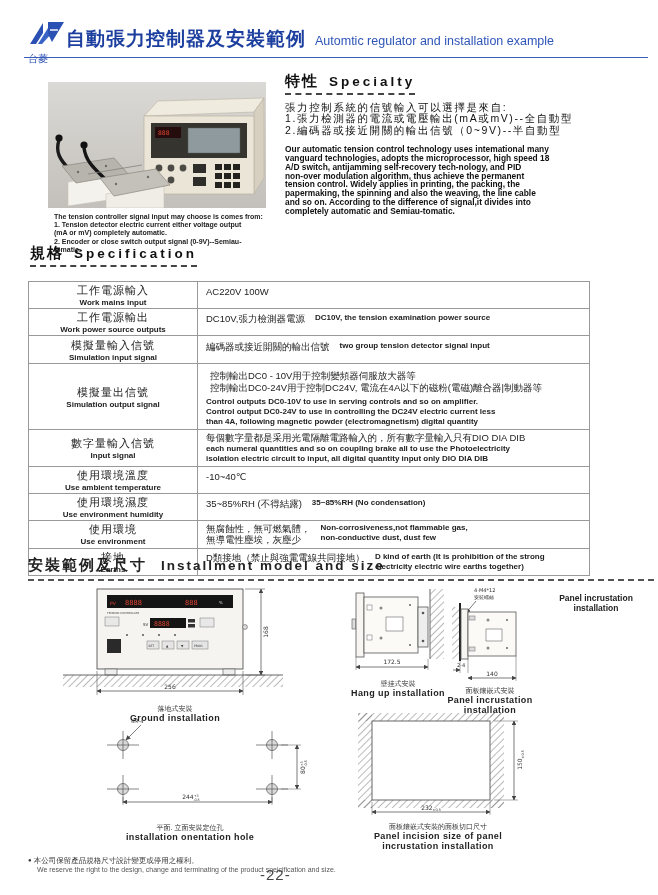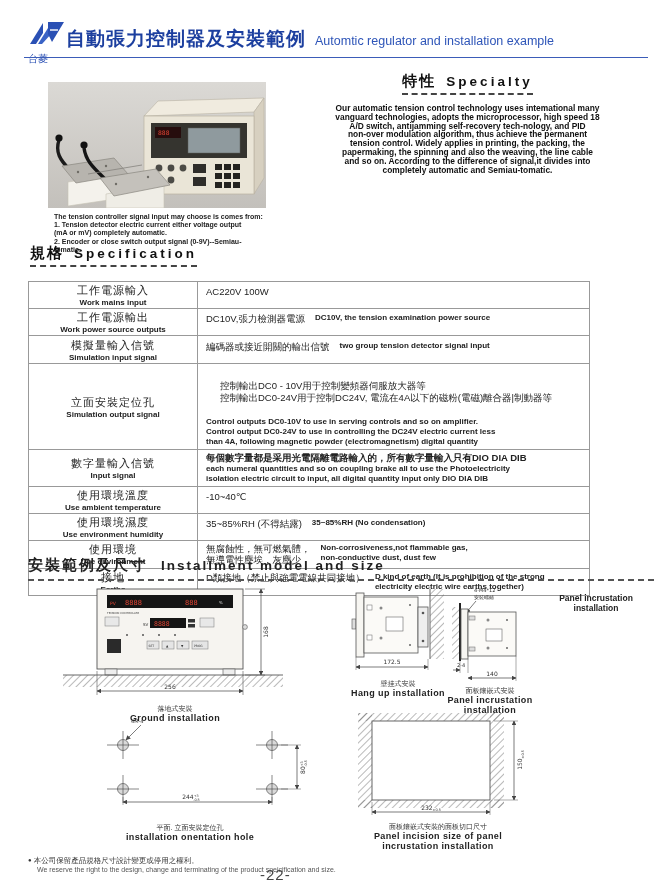--- a/index.html
+++ b/index.html
@@ -133,24 +133,27 @@
         <circle cx="100" cy="95" r="1.2" fill="#6e6c66"></circle>
       <line x1="40" y1="92" x2="94" y2="83" stroke="#85837d" stroke-width="0.8"></line>
     </svg>
   </div>
   <div class="abs photo-cap" style="left:54px;top:213px;width:232px;">The tension controller signal input may choose is comes from:
 1. Tension detector electric current either voltage output
 (mA or mV) completely automatic.
 2. Encoder or close switch output signal (0-9V)--Semiau-
 tomatic.</div>
 
-  <div class="abs specialty" style="left:285px;top:72px;width:365px;text-align:center;">
+  <div class="abs specialty" style="left:285px;top:72px;width:365px;">
     <div class="sec-h">
       <span class="zh">特性</span><span class="en">Specialty</span>
     </div>
+    <p class="sp-zh">張力控制系統的信號輸入可以選擇是來自:
+1.張力檢測器的電流或電壓輸出(mA或mV)--全自動型
+2.編碼器或接近開關的輸出信號（0~9V)--半自動型</p>
     <p class="sp-en">Our automatic tension control technology uses intemational many
 vanguard technologies, adopts the microprocessor, high speed 18
 A/D switch, antijamming self-recovery tech-nology, and PID
 non-over modulation algorithm, thus achieve the permanent
 tension control. Widely applies in printing, the packing, the
 papermaking, the spinning and also the weaving, the line cable
 and so on. According to the difference of signal,it divides into
 completely automatic and Semiau-tomatic.</p>
   </div>
 
@@ -178,38 +181,38 @@
     </tr>
     <tr style="height:28px;">
       <td class="lab">
             <span class="lab-zh">模擬量輸入信號</span>
             <span class="lab-en">Simulation input signal</span>
           </td>
       <td class="val"><span class="vz">編碼器或接近開關的輸出信號</span><span class="ve">two group tension detector signal input</span></td>
     </tr>
     <tr style="height:48px;">
       <td class="lab">
-            <span class="lab-zh">立面安裝定位孔</span>
+            <span class="lab-zh">模擬量出信號</span>
             <span class="lab-en">Simulation output signal</span>
           </td>
       <td class="val">
-            <span class="vz" style="display:block;margin:14px;">控制輸出DC0 - 10V用于控制變頻器伺服放大器等
+            <span class="vz" style="display:block;margin:4px;">控制輸出DC0 - 10V用于控制變頻器伺服放大器等
 控制輸出DC0-24V用于控制DC24V, 電流在4A以下的磁粉(電磁)離合器|制動器等</span>
             <span class="ve" style="display:block;">Control outputs DC0-10V to use in serving controls and so on amplifier.
 Control output DC0-24V to use in controlling the DC24V electric current less
 than 4A, following magnetic powder (electromagnetism) digital quantity</span>
           </td>
     </tr>
     <tr style="height:36px;">
       <td class="lab">
             <span class="lab-zh">數字量輸入信號</span>
             <span class="lab-en">Input signal</span>
           </td>
       <td class="val">
-            <span class="vz" style="display:block;margin:0;font-weight:bold;">每個數字量都是采用光電隔離電路輸入的，所有數字量輸入只有DIO DIA DIB</span>
+            <span class="vz" style="display:block;margin:0;">每個數字量都是采用光電隔離電路輸入的，所有數字量輸入只有DIO DIA DIB</span>
             <span class="ve" style="display:block;">each numeral quantities and so on coupling brake all to use the Photoelectricity
 isolation electric circuit to input, all digital quantity input only DIO DIA DIB</span>
           </td>
     </tr>
     <tr style="height:25px;">
       <td class="lab">
             <span class="lab-zh">使用環境溫度</span>
             <span class="lab-en">Use ambient temperature</span>
           </td>
       <td class="val"><span class="vz">-10~40℃</span><span class="ve"></span></td>

